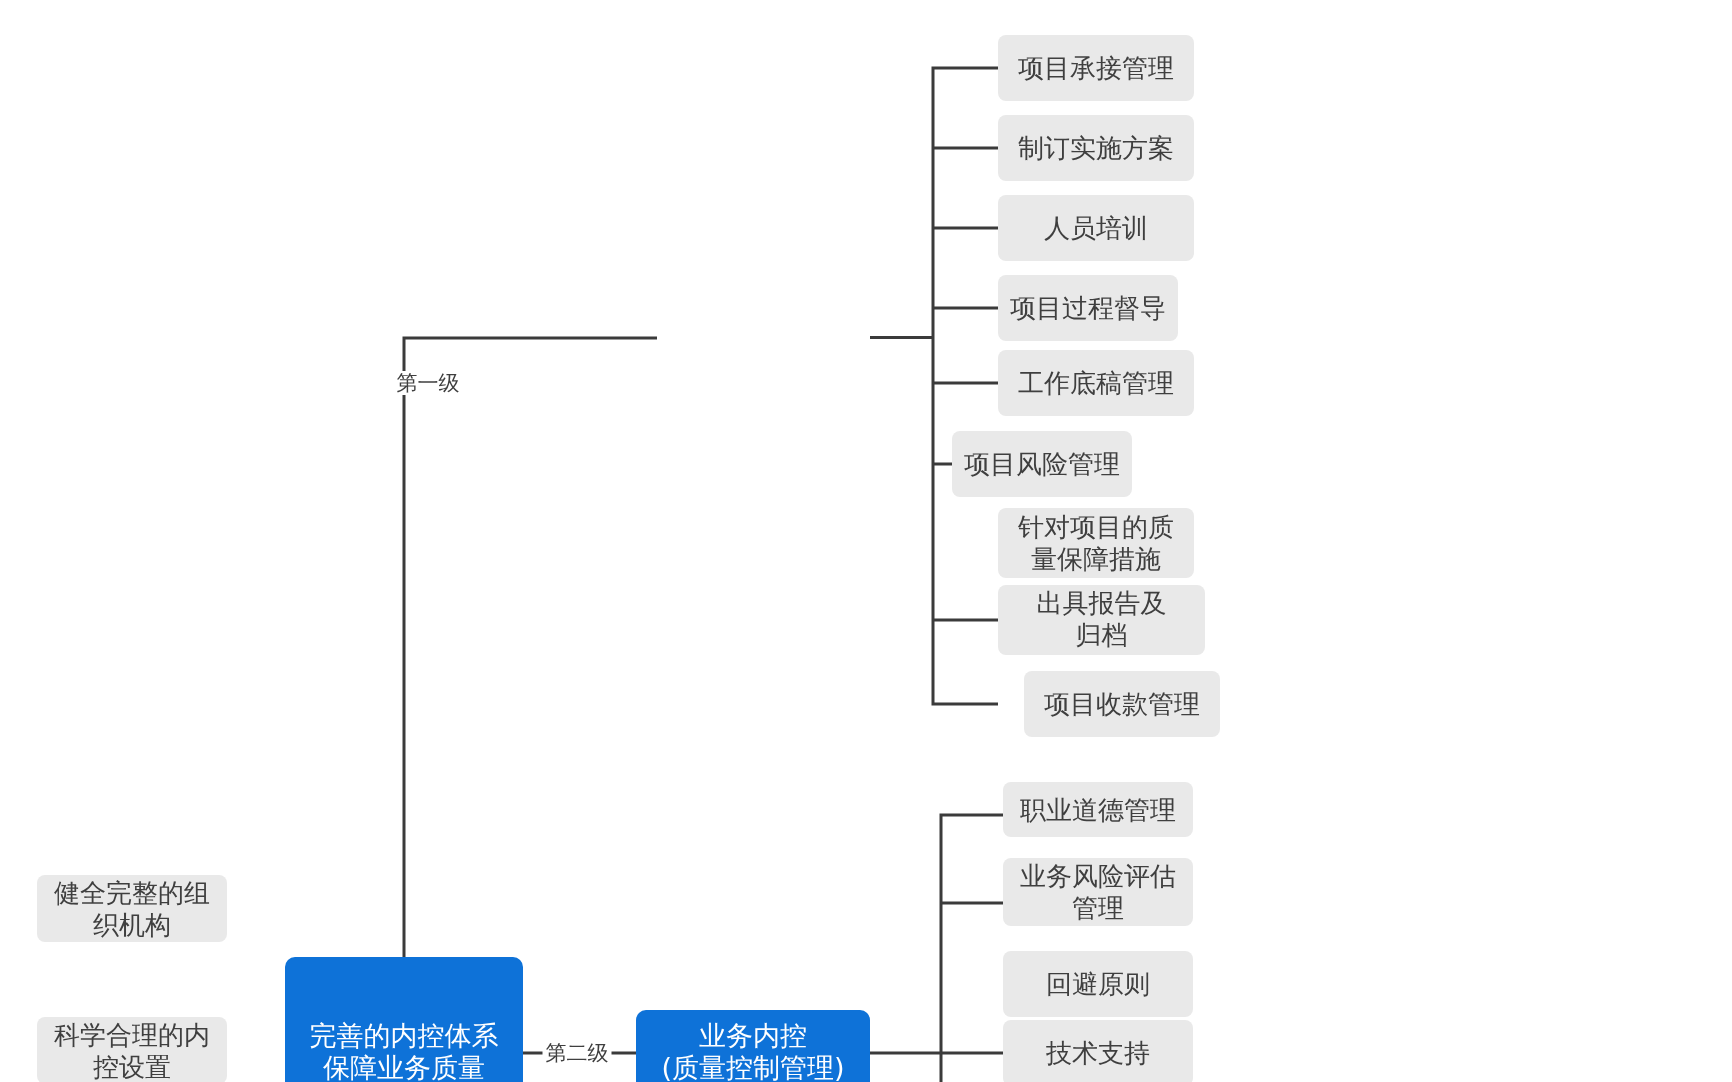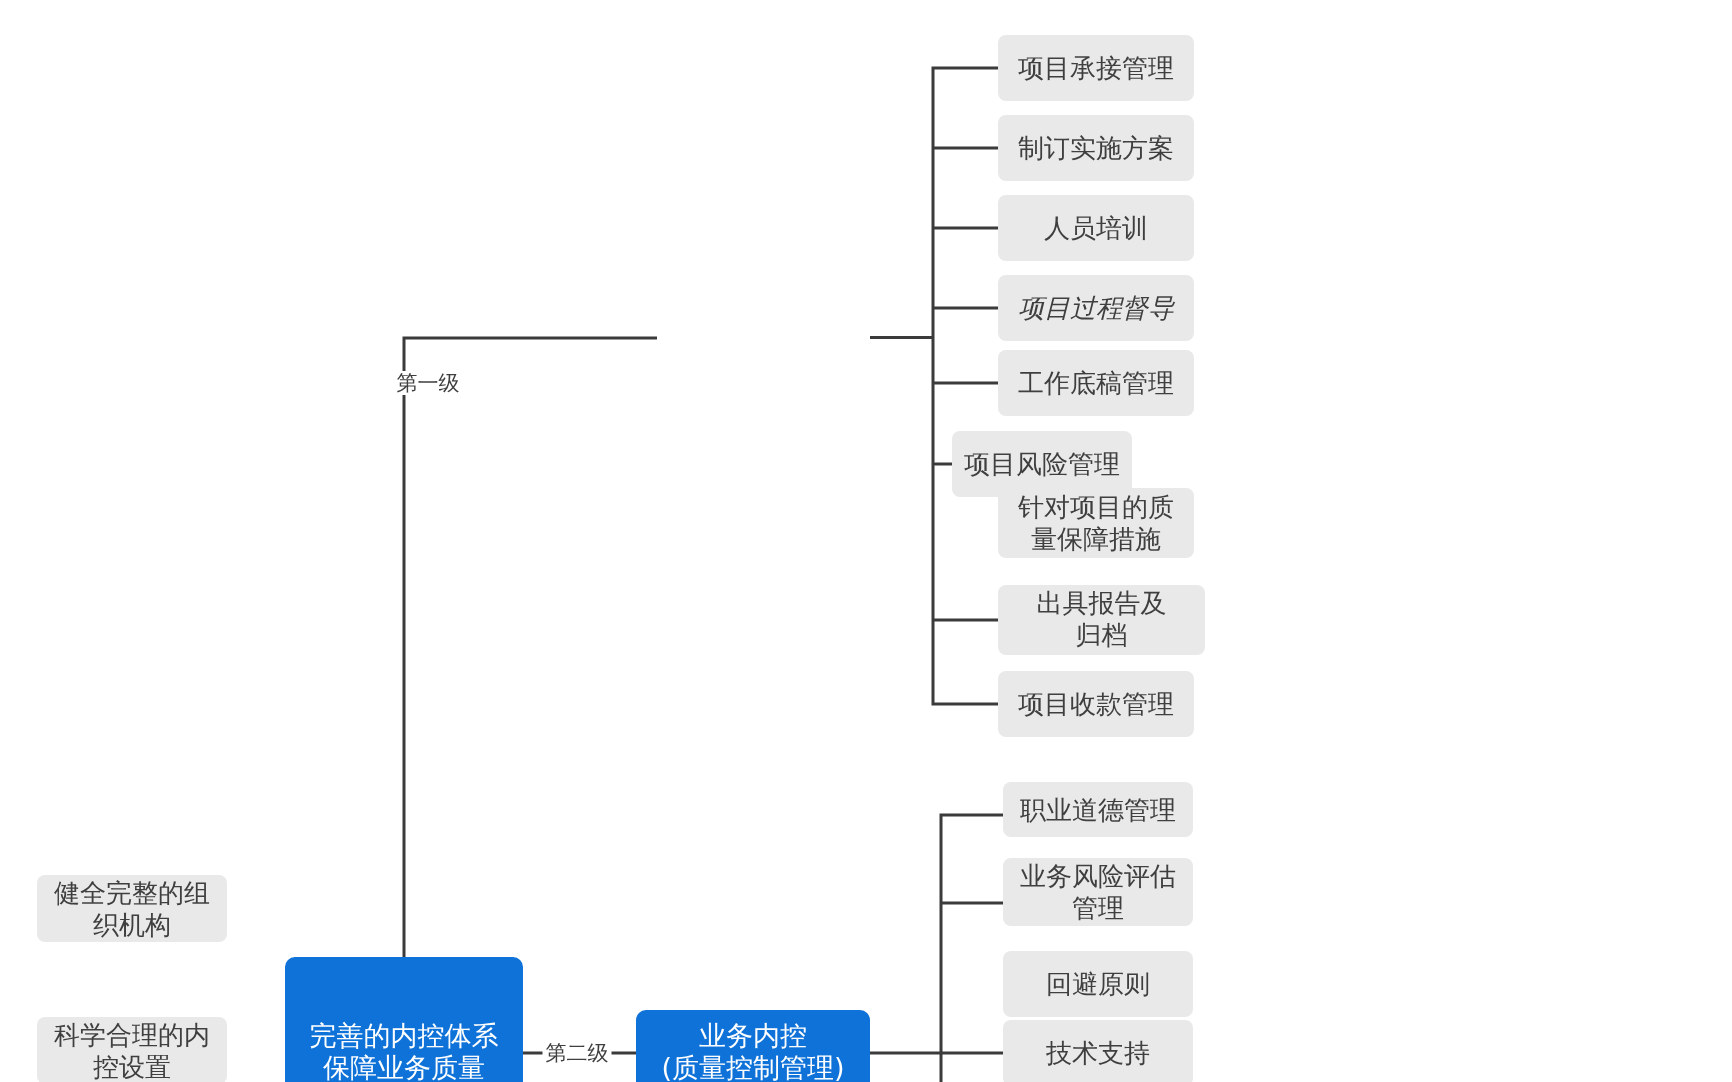--- a/index.html
+++ b/index.html
@@ -78,38 +78,38 @@
   <div id="children-0">
       <div class="node gray" style="left: 998px; top: 35px; width: 196px; height: 66px;">
         <span class="ln">项目承接管理</span>
       </div>
       <div class="node gray" style="left: 998px; top: 115px; width: 196px; height: 66px;">
         <span class="ln">制订实施方案</span>
       </div>
       <div class="node gray" style="left: 998px; top: 195px; width: 196px; height: 66px;">
         <span class="ln">人员培训</span>
       </div>
-      <div class="node gray" style="left: 998px; top: 275px; width: 196px; height: 66px; font-style: italic;">
+      <div class="node gray" style="left: 998px; top: 275px; width: 180px; height: 66px;">
         <span class="ln">项目过程督导</span>
       </div>
       <div class="node gray" style="left: 998px; top: 350px; width: 196px; height: 66px;">
         <span class="ln">工作底稿管理</span>
       </div>
       <div class="node gray" style="left: 952px; top: 431px; width: 180px; height: 66px;">
         <span class="ln">项目风险管理</span>
       </div>
-      <div class="node gray" style="left: 998px; top: 488px; width: 196px; height: 70px;">
+      <div class="node gray" style="left: 998px; top: 508px; width: 196px; height: 70px;">
         <span class="ln">针对项目的质</span>
         <span class="ln">量保障措施</span>
       </div>
       <div class="node gray" style="left: 998px; top: 585px; width: 207px; height: 70px; font-family: Liberation Serif, serif;">
         <span class="ln">出具报告及</span>
         <span class="ln">归档</span>
       </div>
-      <div class="node gray" style="left: 998px; top: 671px; width: 196px; height: 66px;">
+      <div class="node gray" style="left: 1024px; top: 671px; width: 196px; height: 66px;">
         <span class="ln">项目收款管理</span>
       </div>
     </div>
   <div id="children-1">
       <div class="node gray" style="left: 1003px; top: 782px; width: 190px; height: 55px;">
         <span class="ln">职业道德管理</span>
       </div>
       <div class="node gray" style="left: 1003px; top: 858px; width: 190px; height: 68px;">
         <span class="ln">业务风险评估</span>
         <span class="ln">管理</span>

